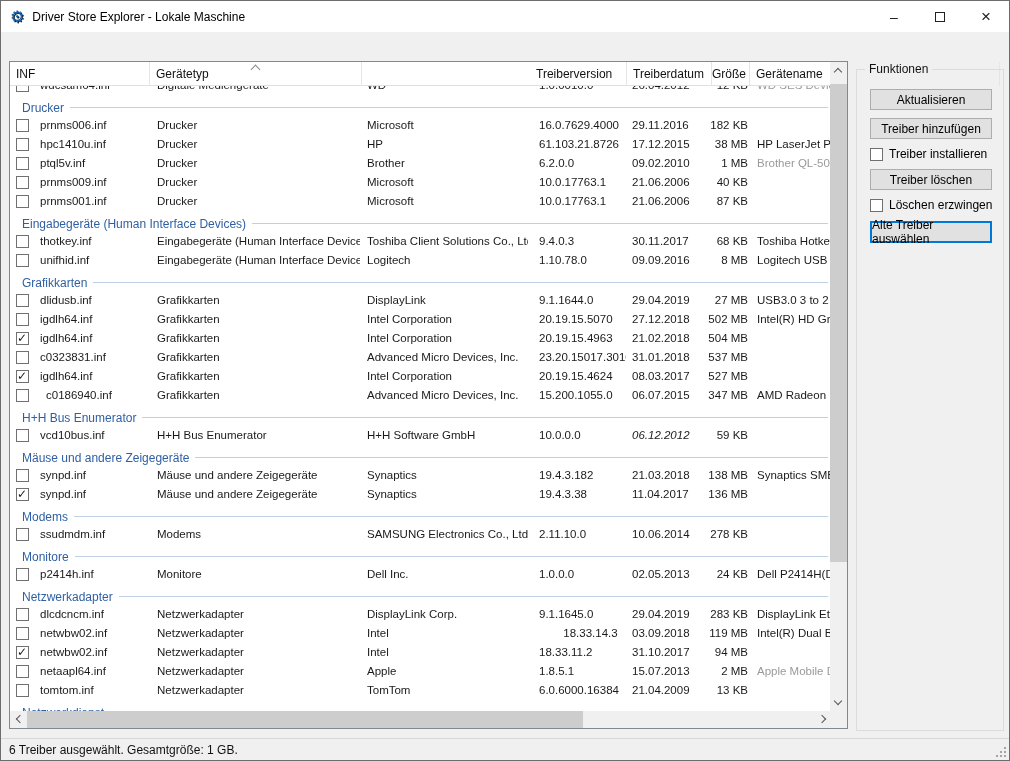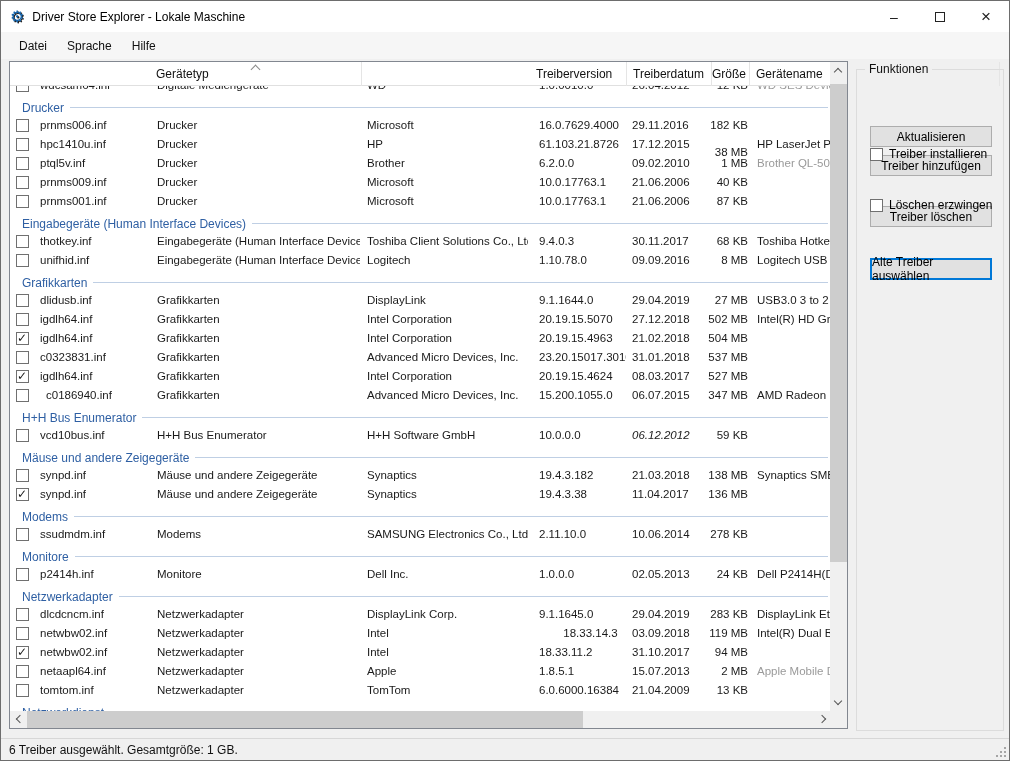--- a/index.html
+++ b/index.html
@@ -111,21 +111,21 @@
     border:1px solid #dcdcdc;
   }
   .func-label {
     position:absolute; left:8px; top:-8px; background:#f0f0f0;
     padding:0 4px; color:#111;
   }
   .btn {
     position:absolute; left:13px; width:122px; height:21px;
     background:#e1e1e1; border:1px solid #adadad;
     display:flex; align-items:center; justify-content:center;
-    font-size:12px; color:#000;margin-top:37px;
+    font-size:12px; color:#000;
   }
   .btn.focused { border:2px solid #0078d7; height:22px; }
   .panel-check { position:absolute; left:13px; display:flex; align-items:center; }
   .panel-check .box {
     width:13px; height:13px; border:1px solid #707070; background:#fff; margin-right:6px;
   }
   .panel-check .lbl { font-size:12px; color:#000; }
   
   .statusbar {
     position:absolute; left:0; bottom:0; width:100%; height:22px;
@@ -153,28 +153,24 @@
         </div>
       <div class="win-btn">
           <span class="maxi-box"></span>
         </div>
       <div class="win-btn" style="font-size:17px;">
           <span>×</span>
         </div>
     </div>
   </div>
 
-  <div class="menubar">
-    <span class="menu-item">Datei</span>
-    <span class="menu-item">Sprache</span>
-    <span class="menu-item">Hilfe</span>
-  </div>
 
   <div class="listview">
     <div class="lv-header" id="lv-header">
+        <div class="hcell" style="left: 0px; width: 140px;">INF</div>
         <div class="hcell" style="left: 140px; width: 212px;">Gerätetyp</div>
         <div class="hcell" style="left: 520px; width: 97px;">Treiberversion</div>
         <div class="hcell" style="left: 617px; width: 85px;">Treiberdatum</div>
         <div class="hcell right" style="left: 702px; width: 38px;">Größe</div>
         <div class="hcell" style="left: 740px; width: 250px;">Gerätename</div>
         <span class="sort-chevron" style="left: 242px;"></span>
       </div>
     <div class="lv-body" id="lv-body">
         <div class="partial-clip">
           <div class="lv-row">
@@ -202,21 +198,21 @@
           <div class="cell right" style="left: 676px; width: 62px;">182 KB</div>
           <div class="cell" style="left: 747px; width: 75px;"></div>
         </div>
         <div class="lv-row">
           <span class="cb"></span>
           <div class="cell" style="left: 30px; width: 106px;">hpc1410u.inf</div>
           <div class="cell" style="left: 147px; width: 203px;">Drucker</div>
           <div class="cell" style="left: 357px; width: 161px;">HP</div>
           <div class="cell" style="left: 529px; width: 87px;">61.103.21.8726</div>
           <div class="cell" style="left: 622px; width: 78px;">17.12.2015</div>
-          <div class="cell right" style="left: 676px; width: 62px; margin-top: 8px;">38 MB</div>
+          <div class="cell right" style="left: 676px; width: 62px;">38 MB</div>
           <div class="cell" style="left: 747px; width: 75px;">HP LaserJet Pro</div>
         </div>
         <div class="lv-row">
           <span class="cb"></span>
           <div class="cell" style="left: 30px; width: 106px;">ptql5v.inf</div>
           <div class="cell" style="left: 147px; width: 203px;">Drucker</div>
           <div class="cell" style="left: 357px; width: 161px;">Brother</div>
           <div class="cell" style="left: 529px; width: 87px;">6.2.0.0</div>
           <div class="cell" style="left: 622px; width: 78px;">09.02.2010</div>
           <div class="cell right" style="left: 676px; width: 62px;">1 MB</div>

